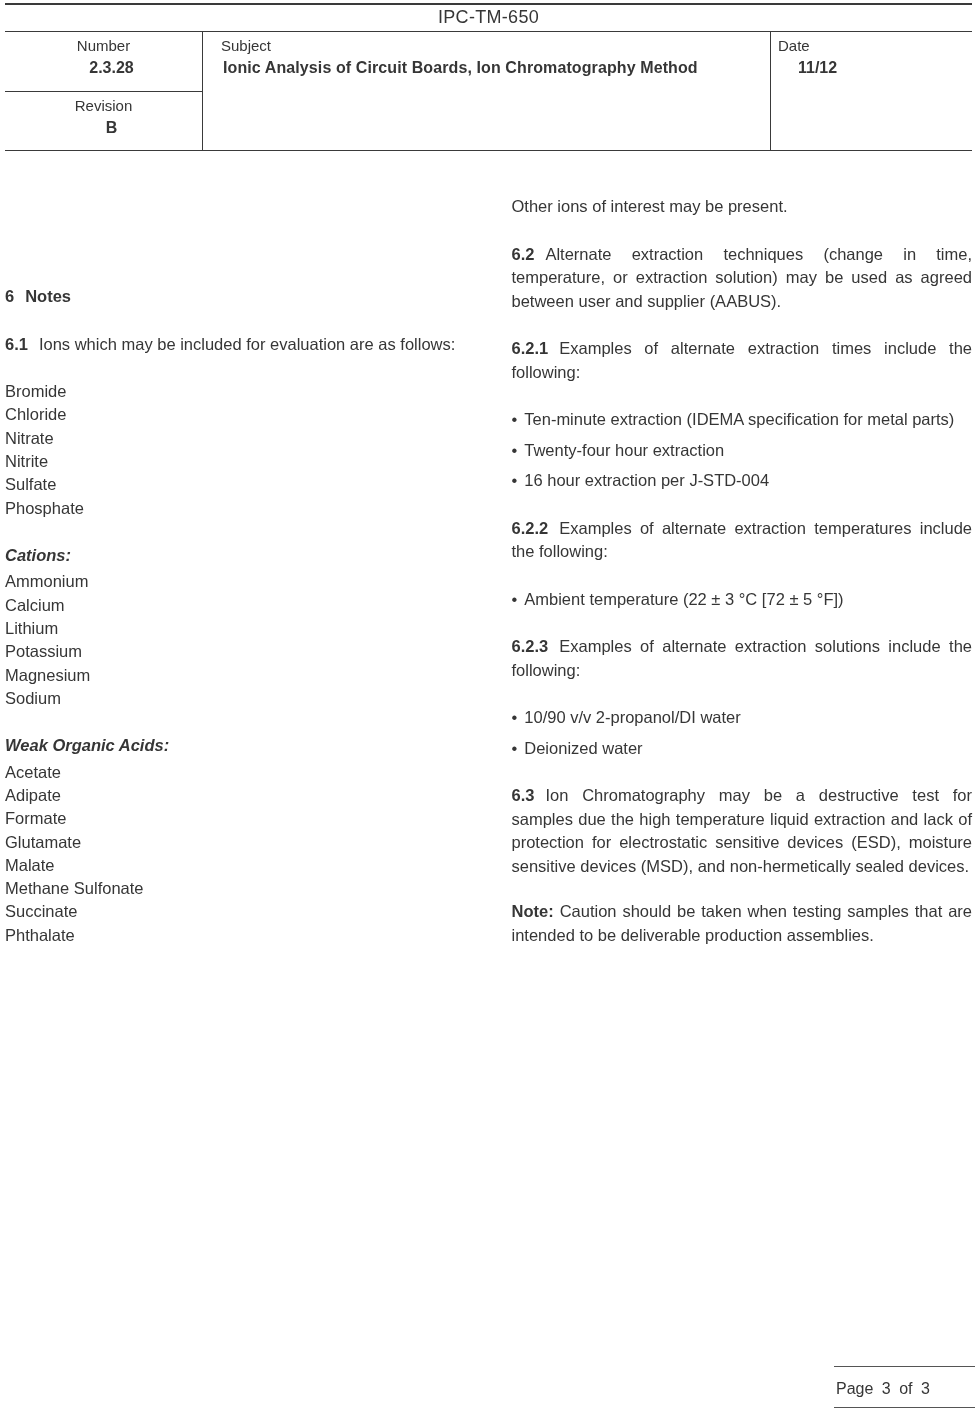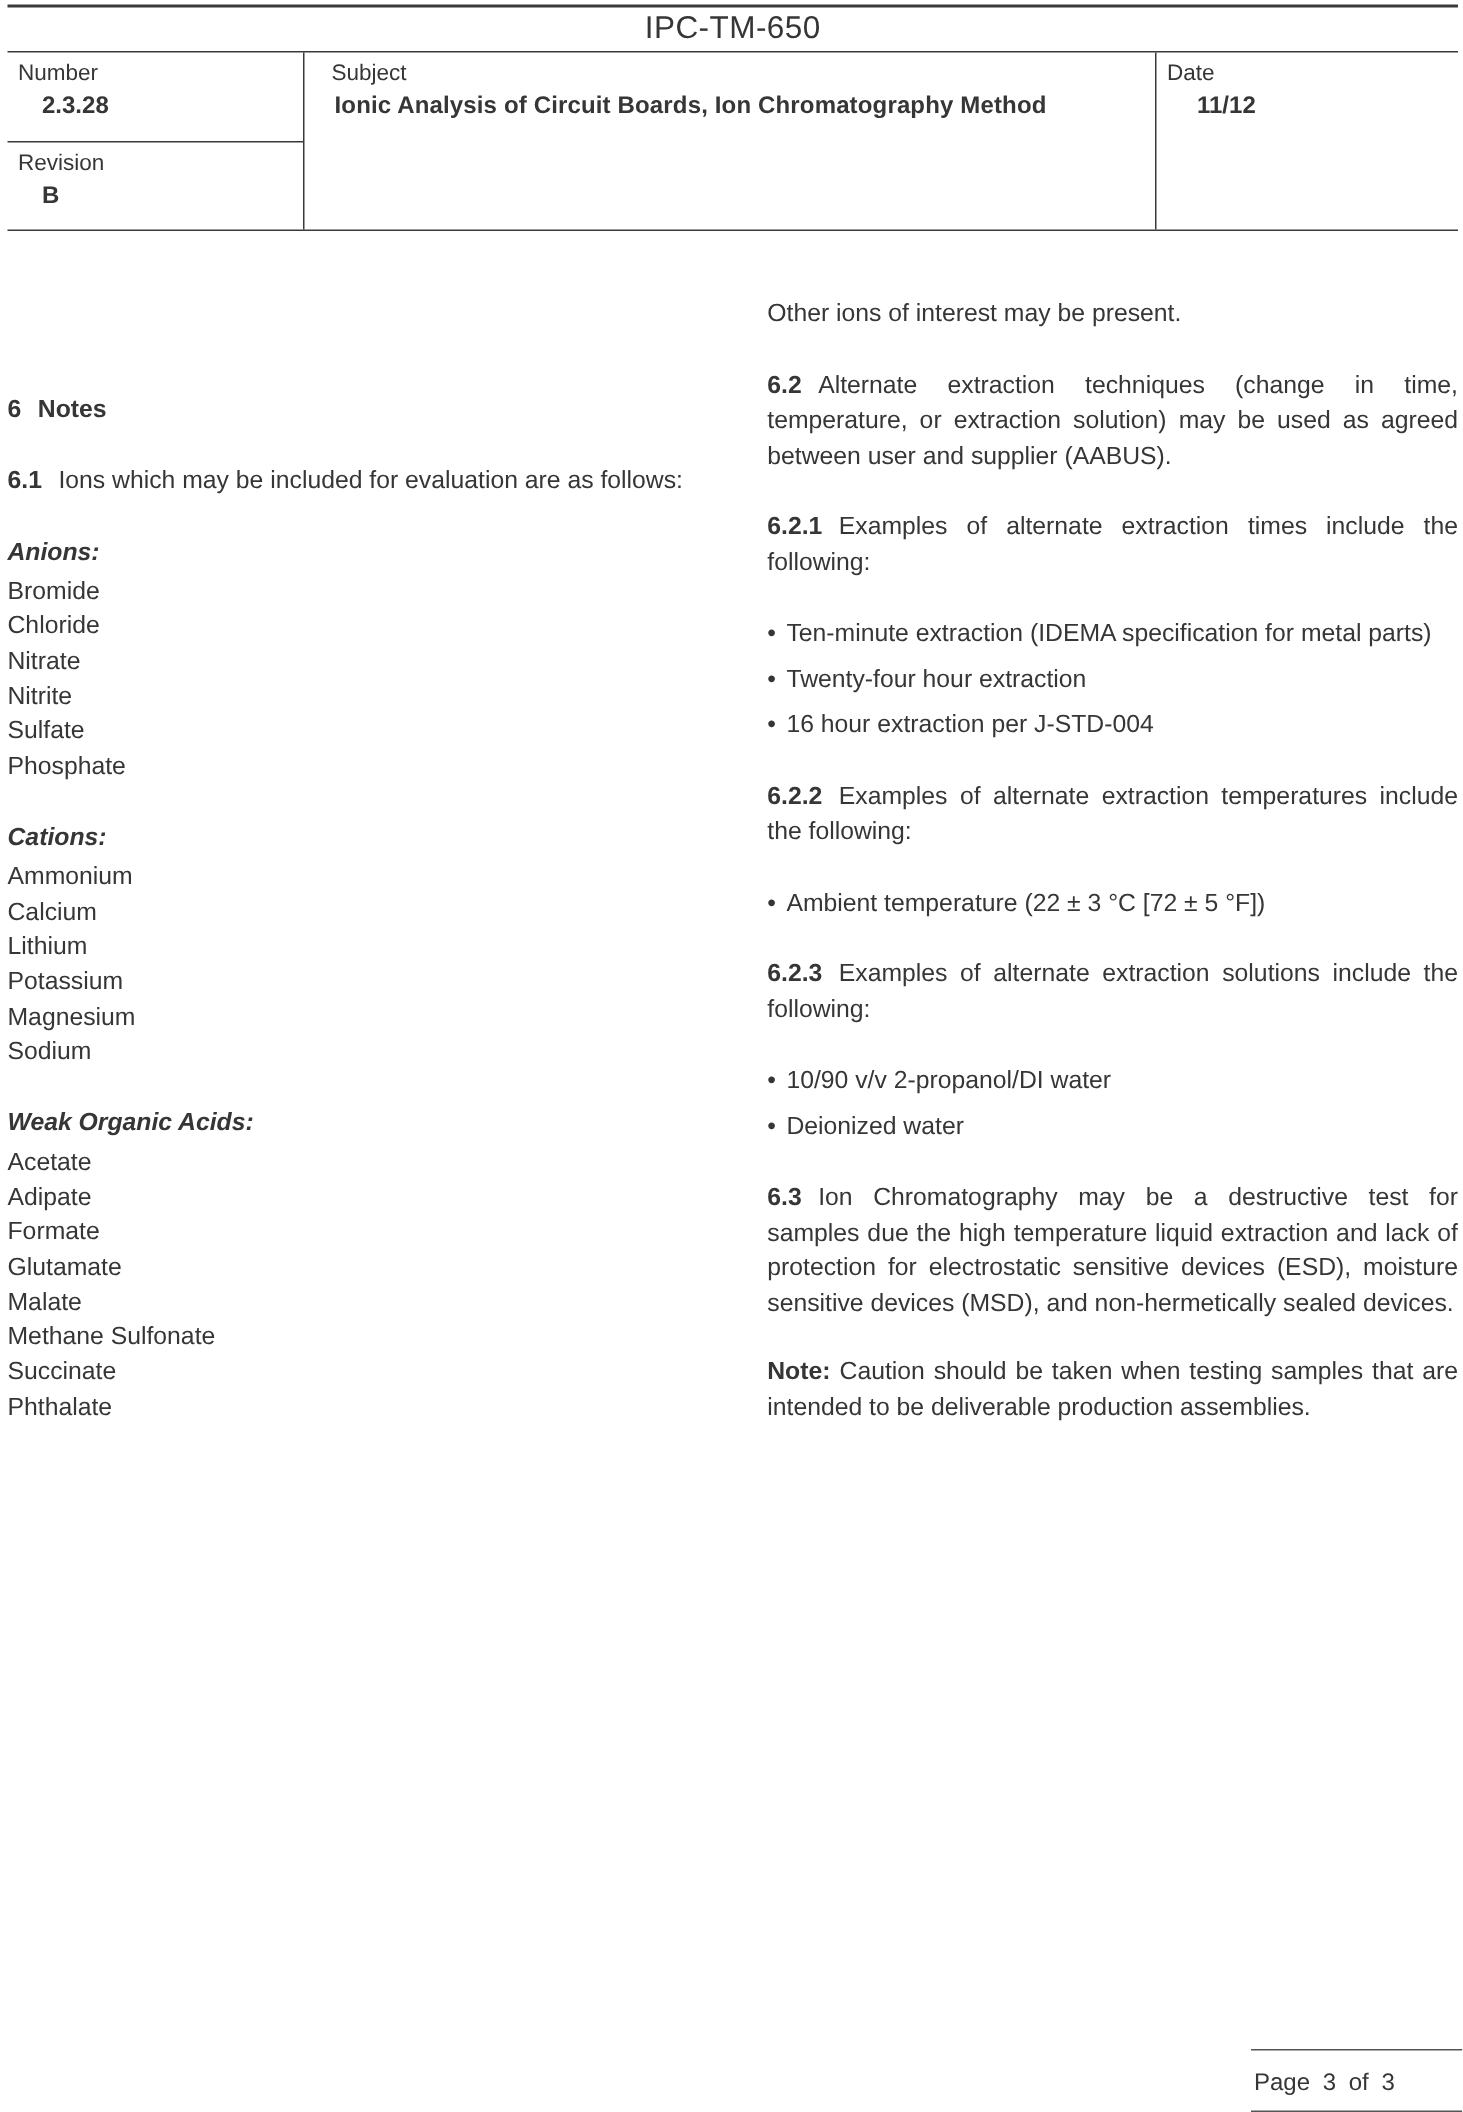--- a/index.html
+++ b/index.html
@@ -18,30 +18,30 @@
     overflow:hidden;
   }
 
   
   .doc-header {
     border-top:2px solid #3a3a3a;
     border-bottom:1px solid #3a3a3a;
   }
   .title-row {
     text-align:center;
-    font-size:21px;
+    font-size:18px;
     letter-spacing:.3px;
     padding:2px 0 3px;
     border-bottom:1px solid #3a3a3a;
   }
   .header-grid { display:flex; height:118px; }
   .col-left {
     width:198px;
     border-right:1px solid #3a3a3a;
-    display:flex; flex-direction:column;
+    display:flex; flex-direction:column;text-align:center;
   }
   .sub-number {
     height:60px;
     padding:5px 7px;
     border-bottom:1px solid #3a3a3a;
   }
   .sub-revision { flex:1; padding:5px 7px; }
   .col-subject { flex:1; padding:5px 18px; border-right:1px solid #3a3a3a; }
   .col-date { width:201px; padding:5px 7px; }
   .hdr-lbl { display:block; font-size:15px; }
@@ -117,21 +117,20 @@
 
   <main class="doc-body">
 
     <section class="col col-l">
 
       <p class="para"><span class="lead">6</span><span class="b">Notes</span></p>
 
       <p class="para"><span class="lead">6.1</span><span>Ions which may be included for evaluation are as follows:</span></p>
 
       <div class="group">
-        <h3 class="list-head">Anions:</h3>
         <ul class="plain-list">
           <li>Bromide</li>
           <li>Chloride</li>
           <li>Nitrate</li>
           <li>Nitrite</li>
           <li>Sulfate</li>
           <li>Phosphate</li>
         </ul>
       </div>
 

